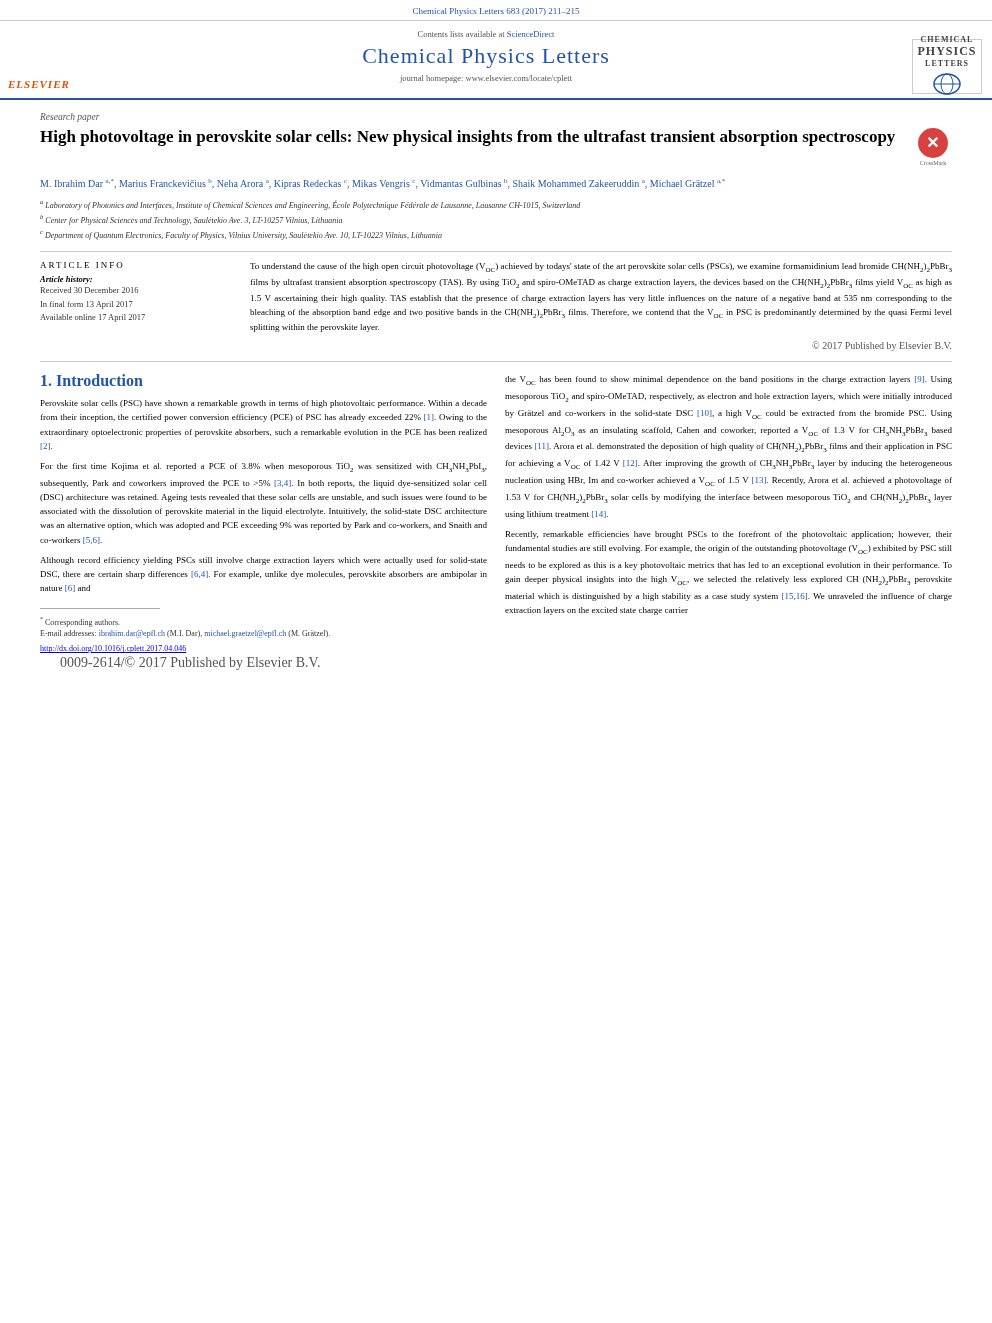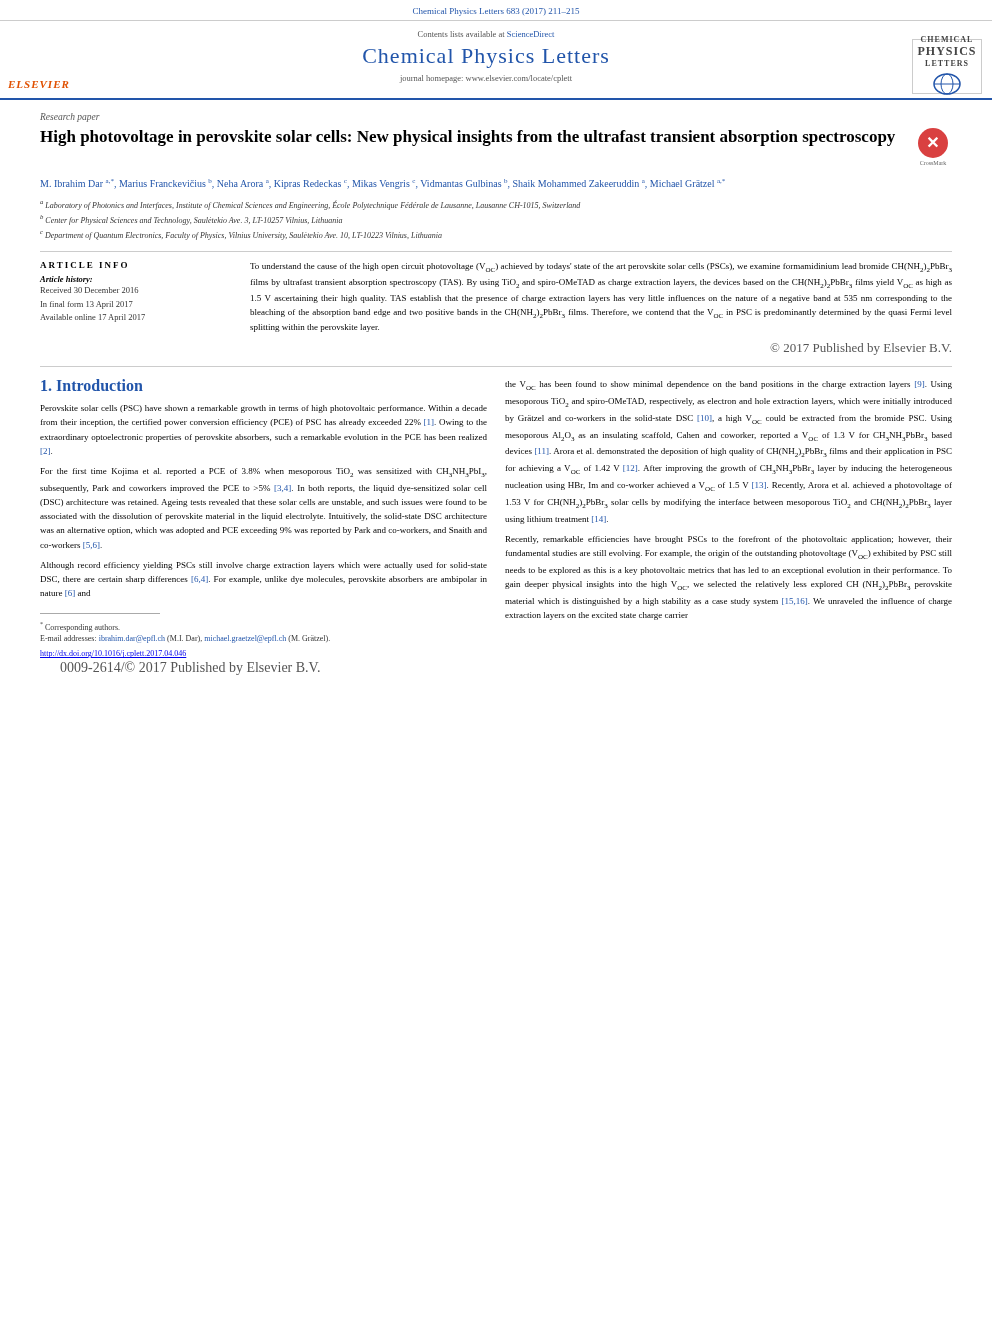--- a/index.html
+++ b/index.html
@@ -179,21 +179,21 @@
     }
     .col-right {
       flex: 1;
     }
     .section-heading {
       font-size: 9px;
       letter-spacing: 2px;
       text-transform: uppercase;
       color: #000;
       margin-bottom: 4px;
-      font-weight: bold;
+      font-weight: normal;
     }
     .article-info-row {
       margin-bottom: 6px;
     }
     .article-info-label {
       font-size: 8.5px;
       font-style: italic;
       font-weight: bold;
       color: #000;
     }
@@ -216,21 +216,21 @@
       display: block;
       line-height: 1.55;
     }
     .abstract-text {
       font-size: 9px;
       color: #000;
       line-height: 1.55;
       text-align: justify;
     }
     .copyright {
-      font-size: 13px;
+      font-size: 10px;
       color: #555;
       text-align: right;
       margin-top: 5px;
     }
     
     .body-two-col {
       display: flex;
       gap: 18px;
       margin-top: 10px;
     }

